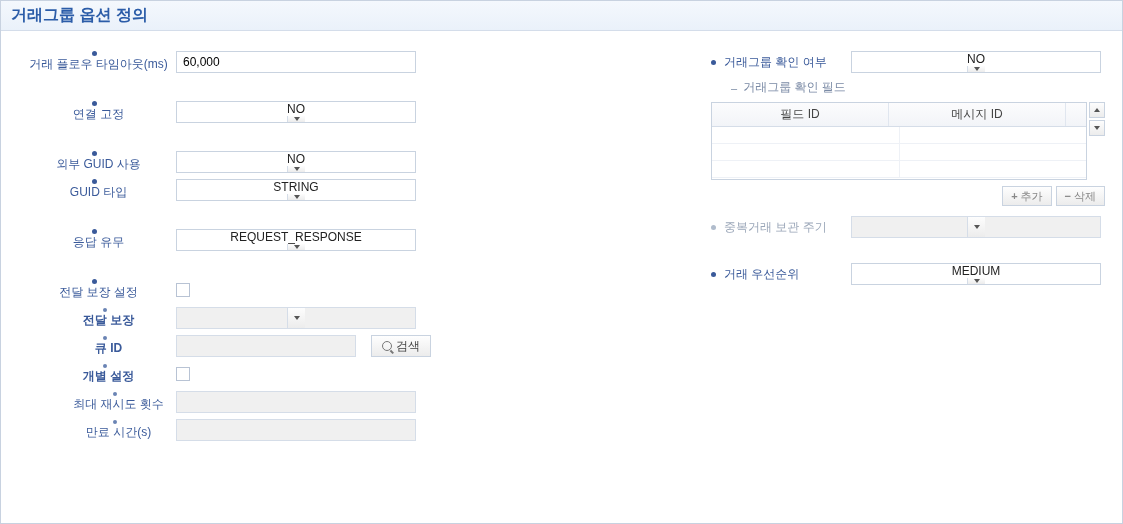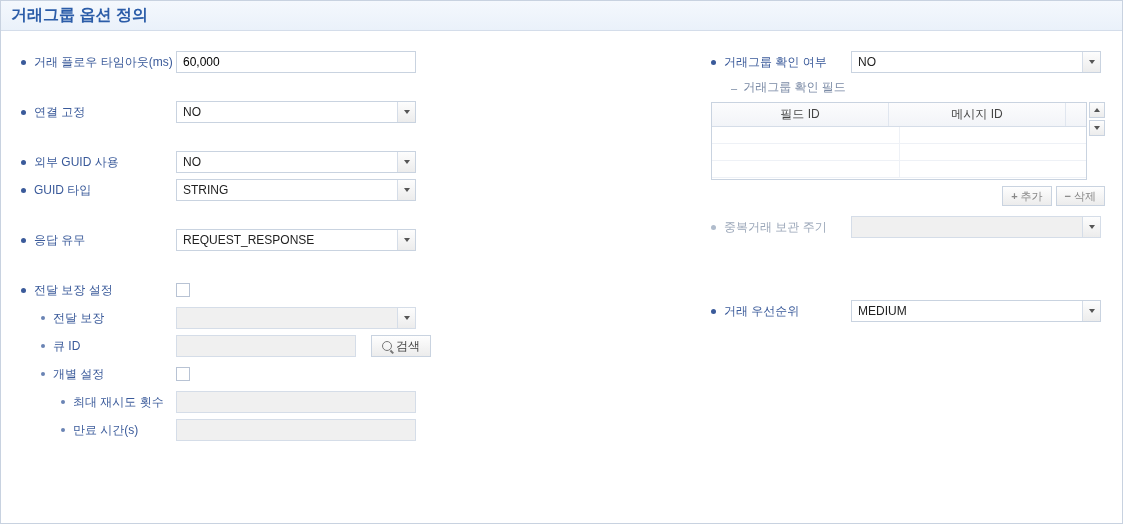--- a/index.html
+++ b/index.html
@@ -45,22 +45,23 @@
       margin-bottom: 6px;
       min-height: 22px;
     }
     .row.gap { margin-bottom: 28px; }
     .label {
       display: flex;
       align-items: center;
       width: 155px;
       color: #3a5a9a;
       font-size: 12px;
-    }
-    .label.sub1 { padding-left: 20px; width: 155px; }
+      flex-direction: column;
+    }
+    .label.sub1 { padding-left: 20px; width: 155px; font-weight: bold; }
     .label.sub2 { padding-left: 40px; width: 155px; }
     .bullet {
       width: 5px;
       height: 5px;
       border-radius: 50%;
       background: #3a5a9a;
       margin-right: 8px;
       flex-shrink: 0;
     }
     .bullet.small {
@@ -89,20 +90,21 @@
     }
     .text-input.narrow { width: 180px; }
     .combo {
       display: flex;
       align-items: center;
       height: 22px;
       width: 240px;
       border: 1px solid #c9d3e0;
       background: #fff;
       position: relative;
+      flex-direction: column;
     }
     .combo.disabled { background: #f0f0f0; border-color: #d5dde8; }
     .combo-value {
       flex: 1;
       padding: 0 6px;
       font-size: 12px;
       color: #222;
     }
     .combo-btn {
       width: 18px;
@@ -440,21 +442,21 @@
         <button class="small-btn">
           <span class="plus">+</span>
           <span>추가</span>
         </button>
         <button class="small-btn">
           <span class="minus">−</span>
           <span>삭제</span>
         </button>
       </div>
 
-      <div class="right-row" style="margin-top:10px; margin-bottom:62px;">
+      <div class="right-row" style="margin-top:10px; margin-bottom:25px;">
         <div class="right-label disabled">
           <span class="bullet disabled"></span>
           <span>중복거래 보관 주기</span>
         </div>
         <div class="combo combo-r disabled">
           <div class="combo-value"></div>
           <div class="combo-btn">
               <div class="chev-down"></div>
             </div>
         </div>

